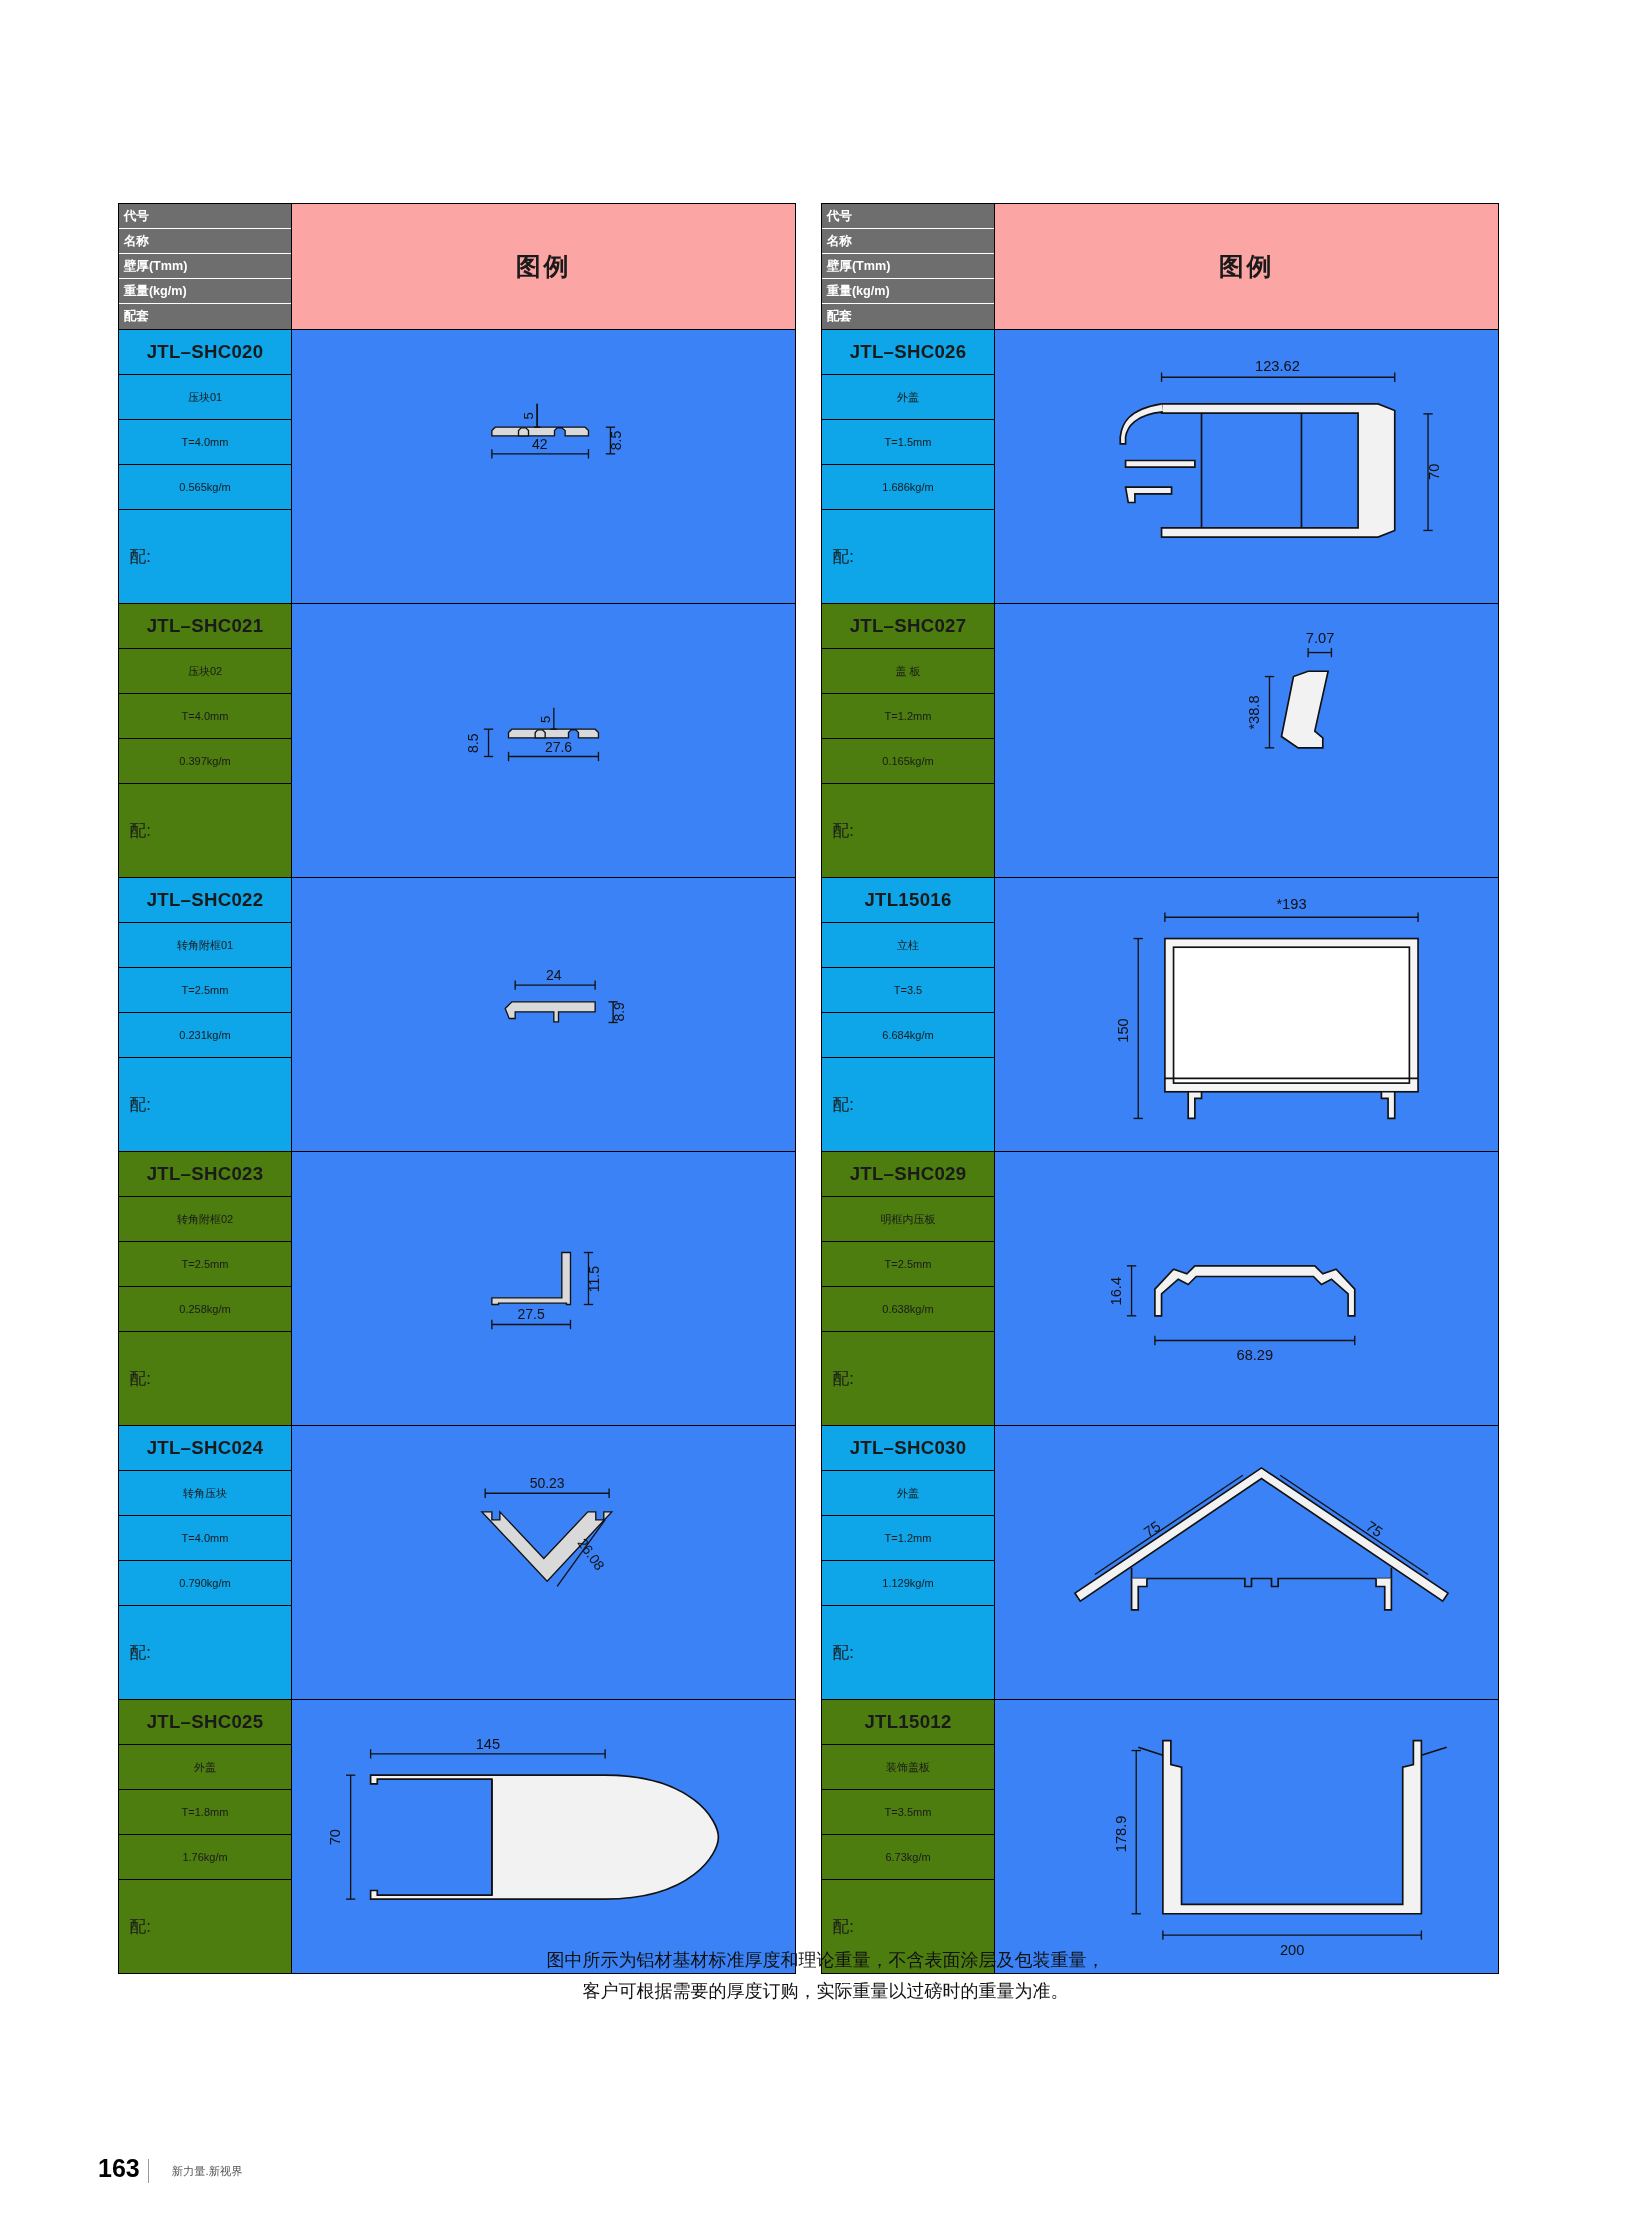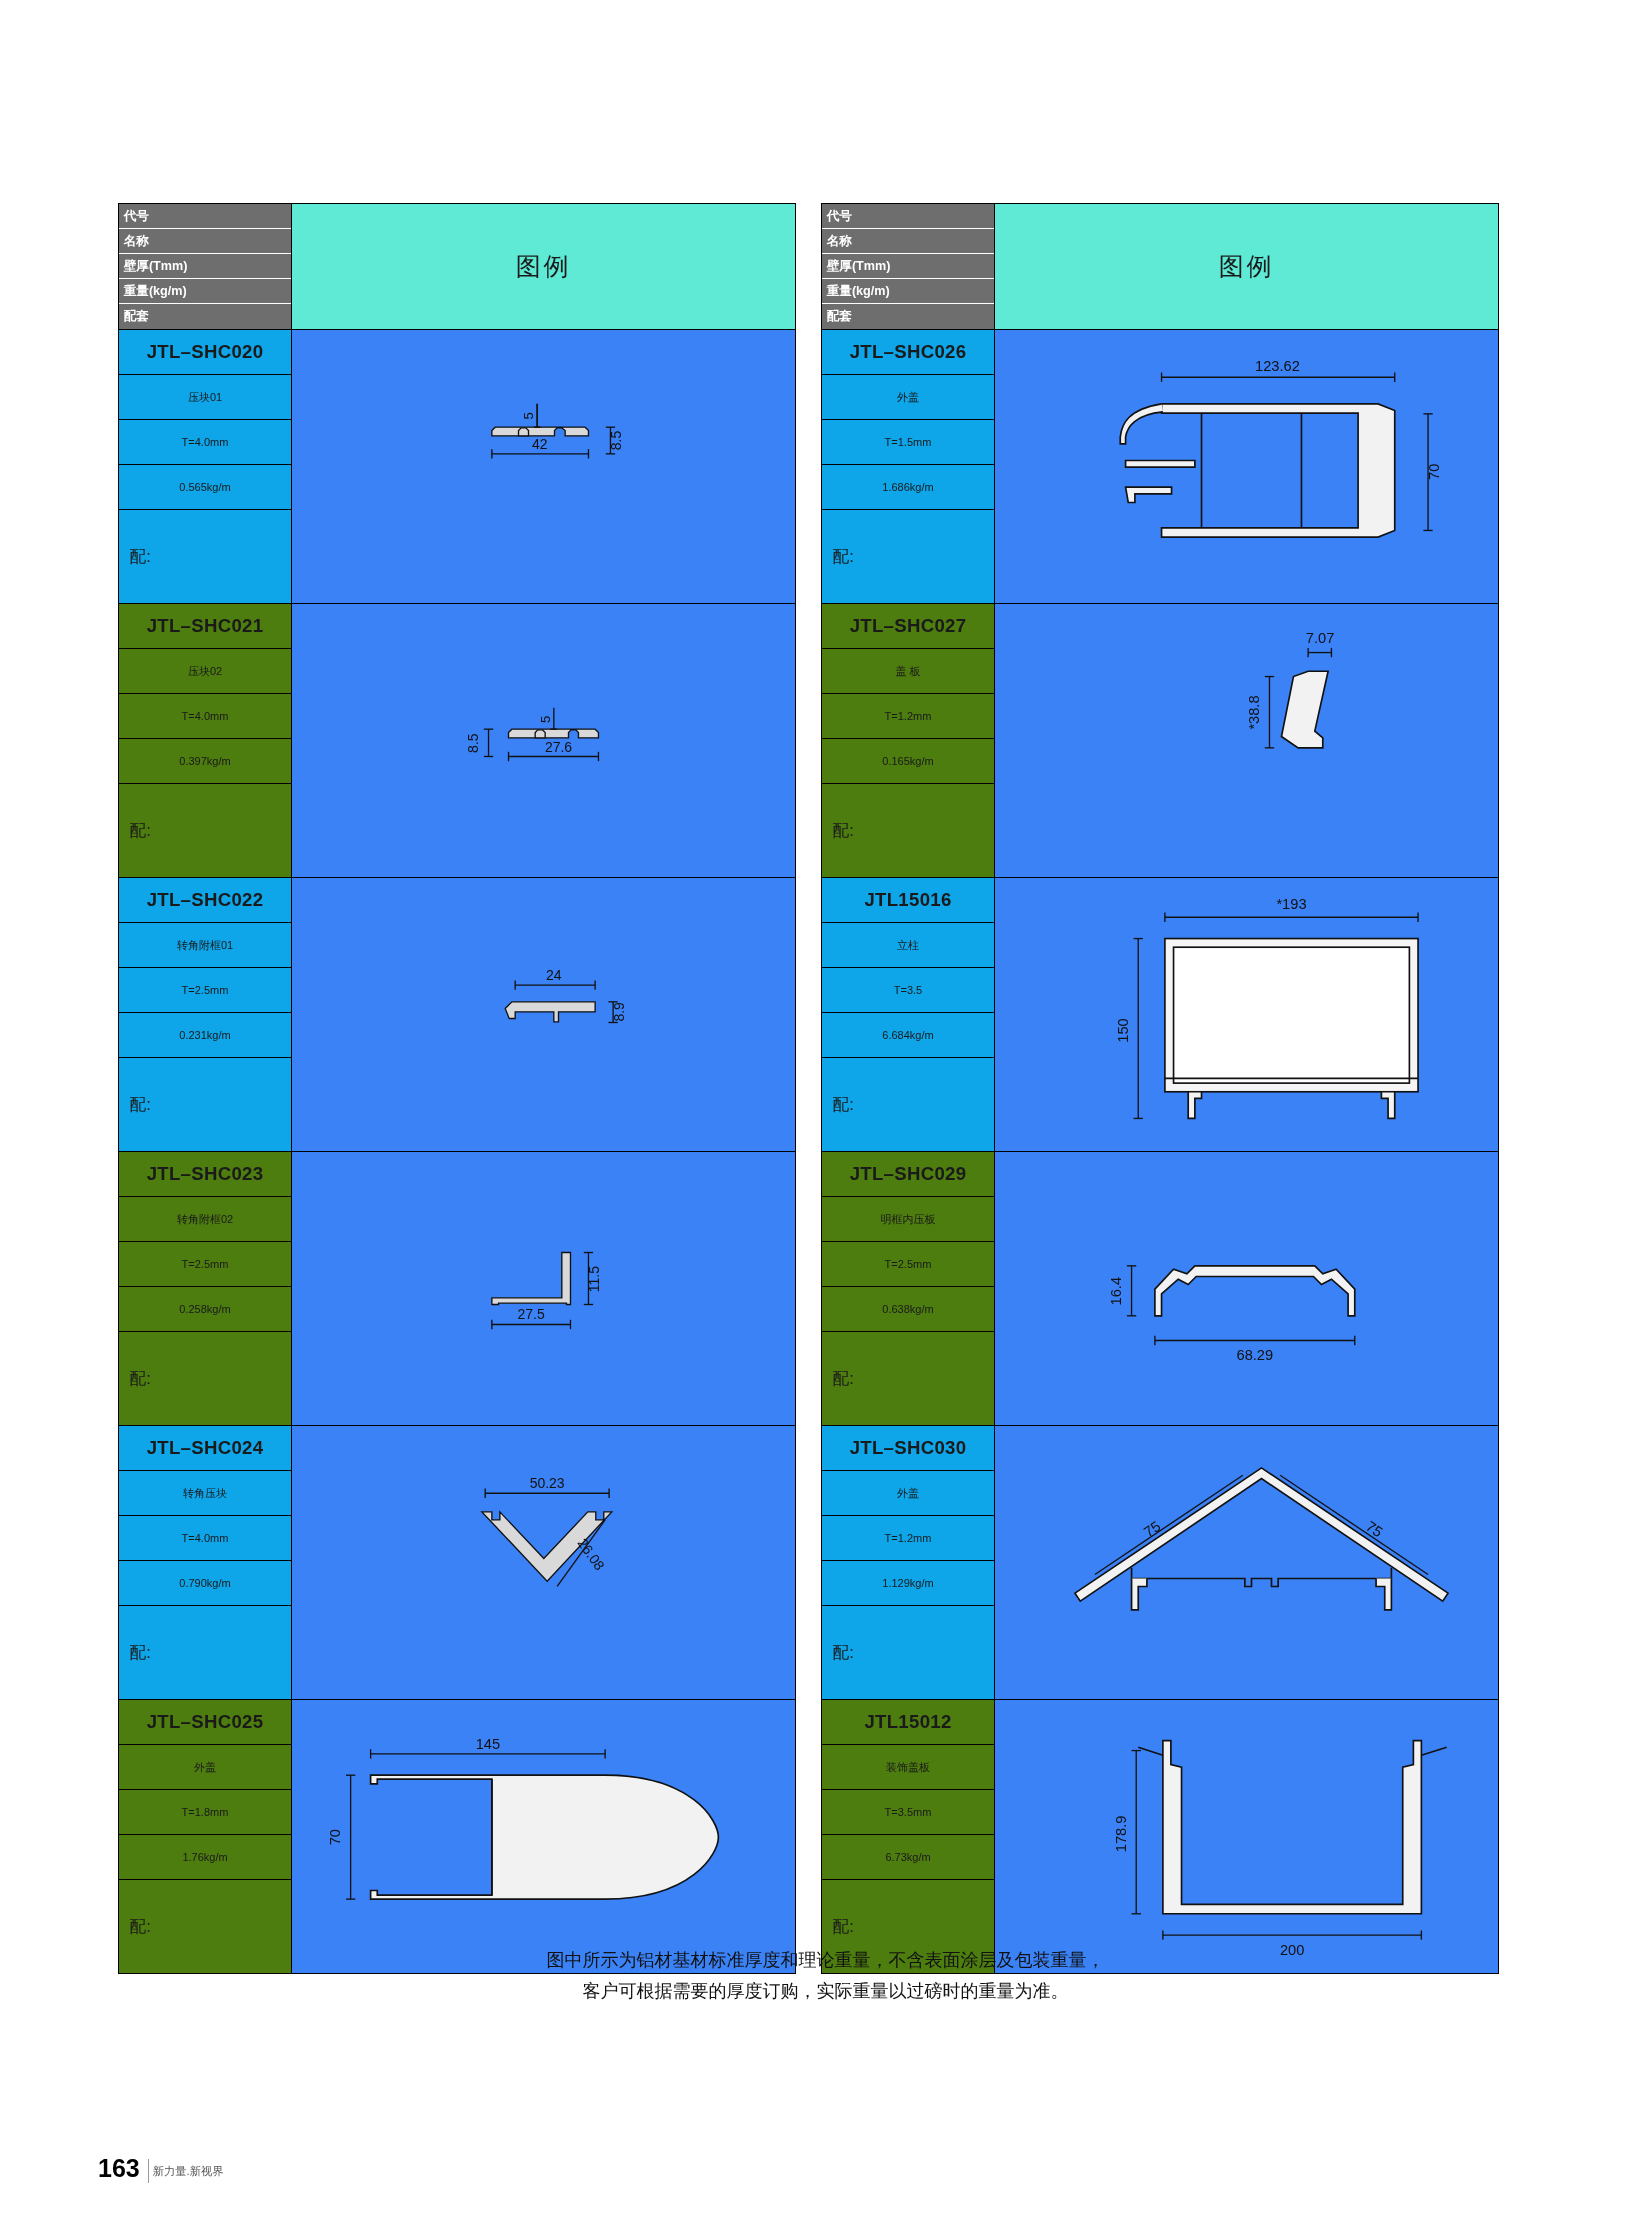--- a/index.html
+++ b/index.html
@@ -52,26 +52,26 @@
     font-weight: bold;
     padding: 2px 4.7px;
     box-sizing: border-box;
     height: 25px;
     line-height: 21px;
     border-bottom: 0.7px solid #ffffff;
   }
   .hdr-left div:last-child { border-bottom: none; }
   .hdr-right {
     flex: 1;
-    background: #5eead4;
+    background: #fca5a5;
     display: flex;
     align-items: center;
     justify-content: center;
     font-size: 25px;
-    font-weight: normal;
+    font-weight: bold;
     letter-spacing: 2.7px;
   }
   
   .row {
     display: flex;
     border-bottom: 1.3px solid #000;
     height: 273px;
   }
   .row:last-child { border-bottom: none; }
   .row-left {
@@ -138,21 +138,21 @@
   }
   .pagenum {
     font-size: 25px;
     font-weight: bold;
     color: #000000;
   }
   .brand {
     font-size: 11.3px;
     color: #555;
     border-left: 1.3px solid #999;
-    padding-left: 4px;
+    padding-left: 23px;
     line-height: 24px;
   }
 </style>
 </head>
 <body>
 
 <div class="page">
 
   <div class="catalog">
 

